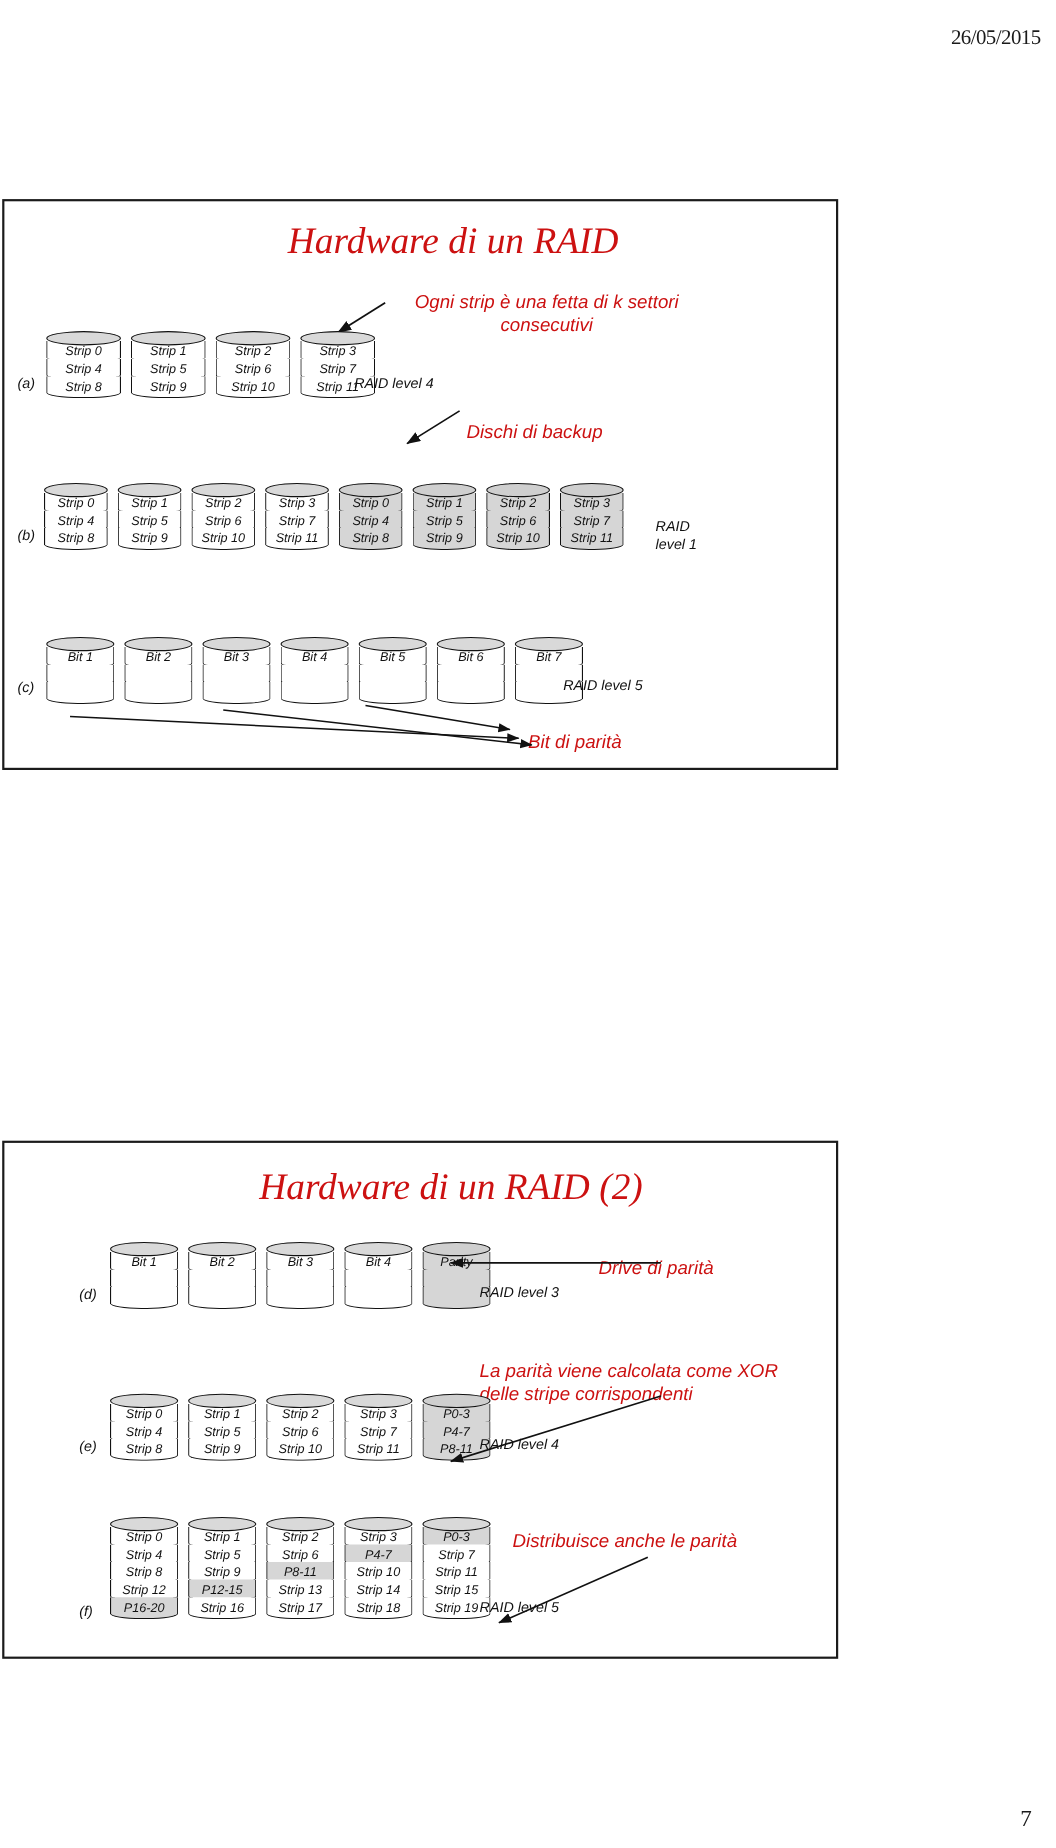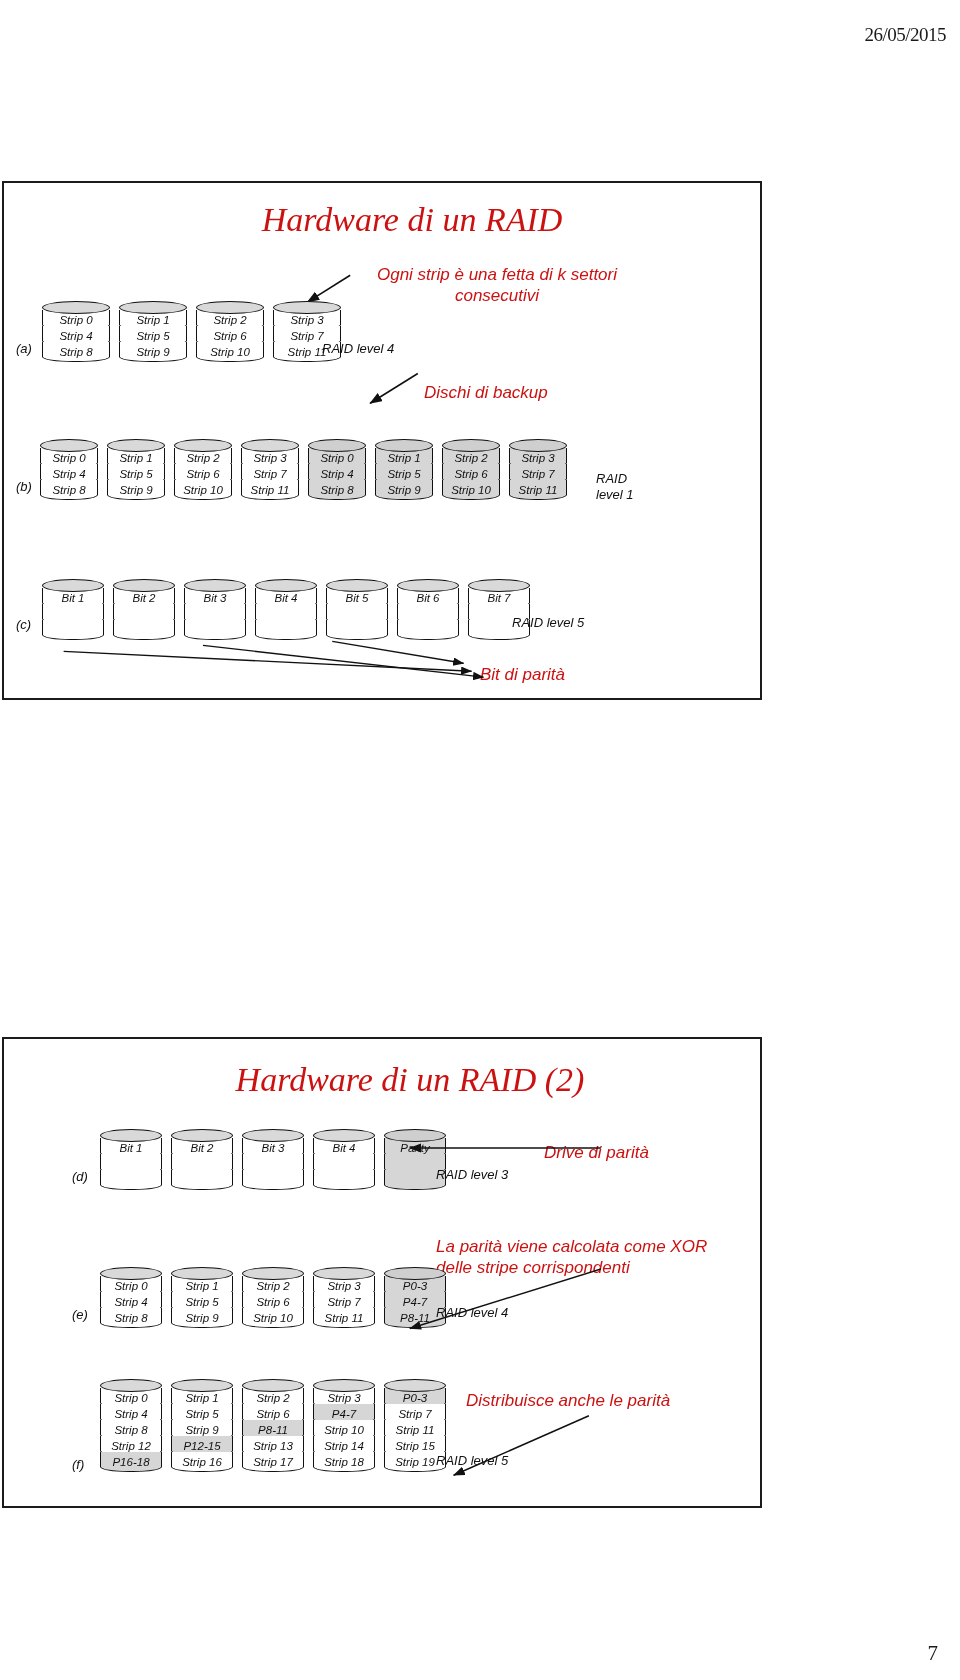--- a/index.html
+++ b/index.html
@@ -384,21 +384,21 @@
 
   <div class="callout" style="left:462px; top:352px;">Distribuisce anche le parità</div>
   <div class="group-label" style="left:68px; top:418px;">(f)</div>
   <div class="array w62" id="array-f" style="left:96px; top:340px;">
       <div class="disk">
         <div class="disk-top"></div>
         <div class="cell">Strip 0</div>
         <div class="cell">Strip 4</div>
         <div class="cell">Strip 8</div>
         <div class="cell">Strip 12</div>
-        <div class="cell shaded">P16-18</div>
+        <div class="cell shaded">P16-20</div>
       </div>
       <div class="disk">
         <div class="disk-top"></div>
         <div class="cell">Strip 1</div>
         <div class="cell">Strip 5</div>
         <div class="cell">Strip 9</div>
         <div class="cell shaded">P12-15</div>
         <div class="cell">Strip 16</div>
       </div>
       <div class="disk">

